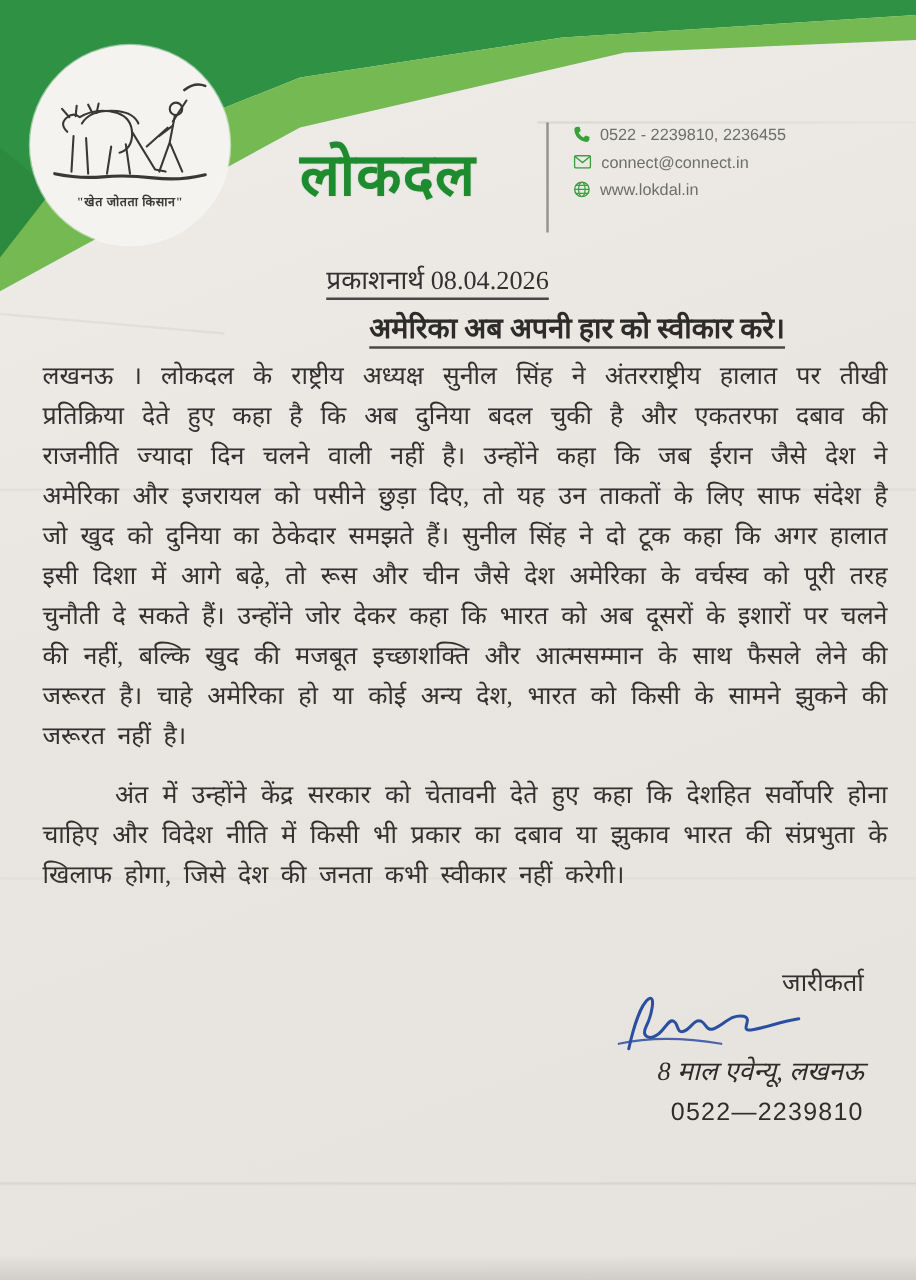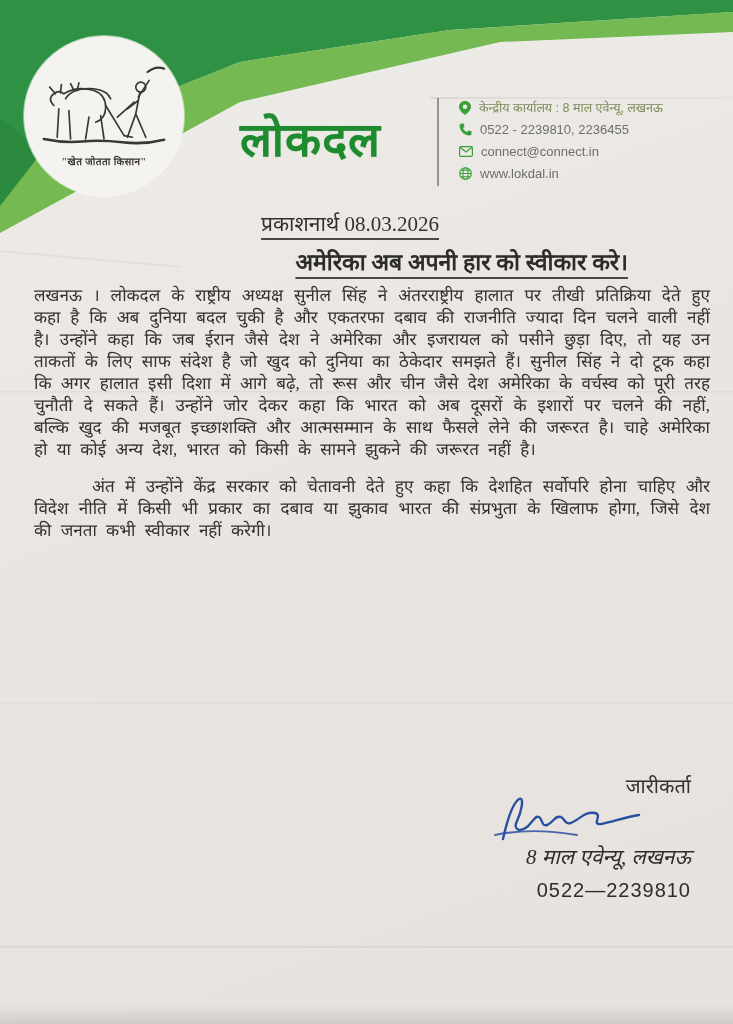--- a/index.html
+++ b/index.html
@@ -28,21 +28,21 @@
   .contacts{position:absolute;left:459px;top:99px;display:flex;flex-direction:column;gap:5px;}
   .contact-row{display:flex;align-items:center;gap:8px;height:17px;}
   .contact-row svg{flex:0 0 auto;}
   .contact-text{font-size:13px;color:#6e6e69;font-family:"Liberation Sans","DejaVu Sans",sans-serif;}
   .contact-row.addr .contact-text{color:#7d8a57;font-size:12.5px;}
   .pub-line{position:absolute;top:209px;left:0;width:700px;text-align:center;font-size:21px;color:#333130;}
   .pub-line span,.headline span{text-decoration:underline;text-underline-offset:7px;text-decoration-thickness:1.5px;text-decoration-color:#4a4846;}
   .headline{position:absolute;top:245px;left:0;width:628px;text-align:right;font-size:23px;font-weight:bold;color:#2e2c2a;}
   .body-text{position:absolute;left:34px;top:285px;width:676px;}
   .para{
-    margin:0;text-align:justify;font-size:17px;line-height:22px;
+    margin:0;text-align:justify;font-size:20px;line-height:32px;
     word-spacing:5px;color:#333130;
   }
   .para.second{margin-top:15px;text-indent:58px;}
   .sig-block{position:absolute;left:435px;top:772px;width:256px;text-align:right;}
   .sig-issuer{font-size:20px;color:#333130;}
   .sig-svg{display:block;margin:-8px auto -12px auto;}
   .sig-org{font-size:21px;color:#2f2d2b;margin-top:2px;}
   .sig-address{font-size:21px;color:#2f2d2b;margin-top:7px;font-style:italic;}
   .sig-phone{font-size:20px;color:#2f2d2b;margin-top:9px;letter-spacing:1px;
     font-family:"Liberation Sans","DejaVu Sans",sans-serif;}
@@ -80,26 +80,20 @@
       <path d="M121,46 L108,56"></path>
     </svg>
     <div class="logo-tagline">"खेत जोतता किसान"</div>
   </div>
 
   <div class="brand">लोकदल</div>
 
   <div class="hdr-divider"></div>
 
   <div class="contacts">
-    <div class="contact-row addr">
-      <svg width="12" height="14" viewBox="0 0 12 14">
-        <path d="M6,0 C2.7,0 0,2.6 0,5.8 C0,10 6,14 6,14 C6,14 12,10 12,5.8 C12,2.6 9.3,0 6,0 Z M6,8 A2.3,2.3 0 1 1 6,3.4 A2.3,2.3 0 0 1 6,8 Z" fill="#3aa03a"></path>
-      </svg>
-      <span class="contact-text">केन्द्रीय कार्यालय : 8 माल एवेन्यू, लखनऊ</span>
-    </div>
     <div class="contact-row">
       <svg width="13" height="13" viewBox="0 0 14 14">
         <path d="M3,0.5 L5,0.5 L6,4 L4.3,5.3 C5,7.3 6.7,9 8.7,9.7 L10,8 L13.5,9 L13.5,11 C13.5,12.4 12.4,13.5 11,13.5 C5.2,13 1,8.8 0.5,3 C0.5,1.6 1.6,0.5 3,0.5 Z" fill="#3aa03a"></path>
       </svg>
       <span class="contact-text">0522 - 2239810, 2236455</span>
     </div>
     <div class="contact-row">
       <svg width="14" height="11" viewBox="0 0 14 11">
         <rect x="0.6" y="0.6" width="12.8" height="9.8" rx="1.2" fill="none" stroke="#3aa03a" stroke-width="1.2"></rect>
         <path d="M1,1.2 L7,6 L13,1.2" fill="none" stroke="#3aa03a" stroke-width="1.2"></path>
@@ -110,21 +104,21 @@
       <svg width="13" height="13" viewBox="0 0 14 14">
         <circle cx="7" cy="7" r="6.2" fill="none" stroke="#3aa03a" stroke-width="1.2"></circle>
         <ellipse cx="7" cy="7" rx="2.8" ry="6.2" fill="none" stroke="#3aa03a" stroke-width="1.1"></ellipse>
         <path d="M0.8,7 L13.2,7 M1.6,3.5 L12.4,3.5 M1.6,10.5 L12.4,10.5" stroke="#3aa03a" stroke-width="1.1"></path>
       </svg>
       <span class="contact-text">www.lokdal.in</span>
     </div>
   </div>
 
   <div class="pub-line">
-    <span>प्रकाशनार्थ 08.03.2026</span>
+    <span>प्रकाशनार्थ 08.04.2026</span>
   </div>
 
   <div class="headline">
     <span>अमेरिका अब अपनी हार को स्वीकार करे।</span>
   </div>
 
   <div class="body-text">
     <p class="para">लखनऊ । लोकदल के राष्ट्रीय अध्यक्ष सुनील सिंह ने अंतरराष्ट्रीय हालात पर तीखी प्रतिक्रिया देते हुए कहा है कि अब दुनिया बदल चुकी है और एकतरफा दबाव की राजनीति ज्यादा दिन चलने वाली नहीं है। उन्होंने कहा कि जब ईरान जैसे देश ने अमेरिका और इजरायल को पसीने छुड़ा दिए, तो यह उन ताकतों के लिए साफ संदेश है जो खुद को दुनिया का ठेकेदार समझते हैं। सुनील सिंह ने दो टूक कहा कि अगर हालात इसी दिशा में आगे बढ़े, तो रूस और चीन जैसे देश अमेरिका के वर्चस्व को पूरी तरह चुनौती दे सकते हैं। उन्होंने जोर देकर कहा कि भारत को अब दूसरों के इशारों पर चलने की नहीं, बल्कि खुद की मजबूत इच्छाशक्ति और आत्मसम्मान के साथ फैसले लेने की जरूरत है। चाहे अमेरिका हो या कोई अन्य देश, भारत को किसी के सामने झुकने की जरूरत नहीं है।</p>
     <p class="para second">अंत में उन्होंने केंद्र सरकार को चेतावनी देते हुए कहा कि देशहित सर्वोपरि होना चाहिए और विदेश नीति में किसी भी प्रकार का दबाव या झुकाव भारत की संप्रभुता के खिलाफ होगा, जिसे देश की जनता कभी स्वीकार नहीं करेगी।</p>
   </div>

